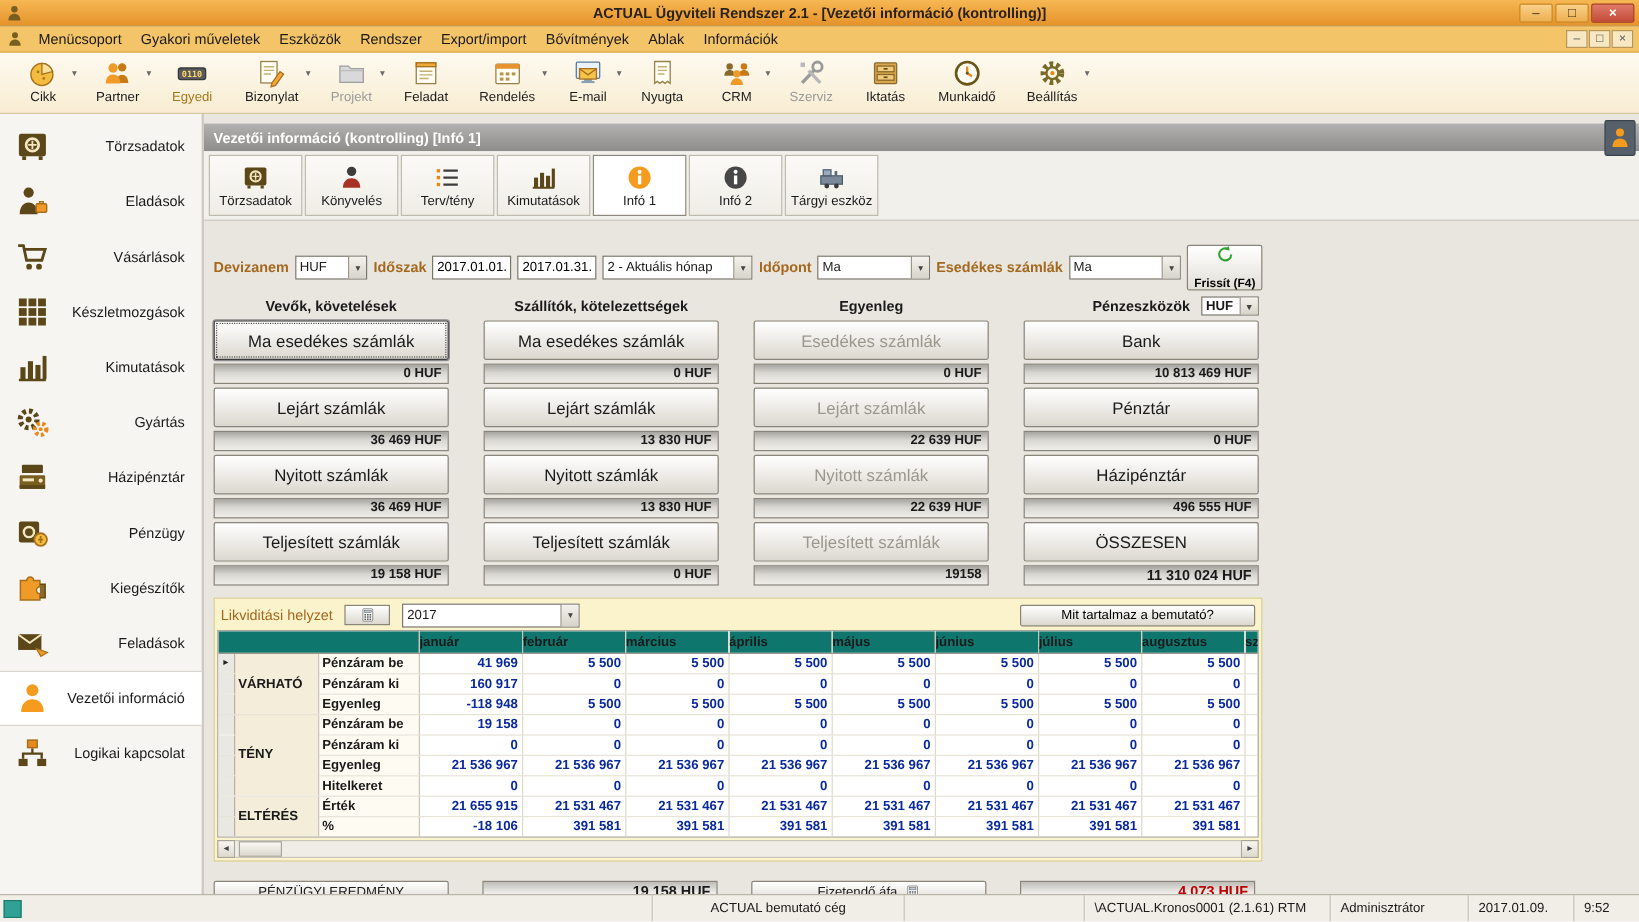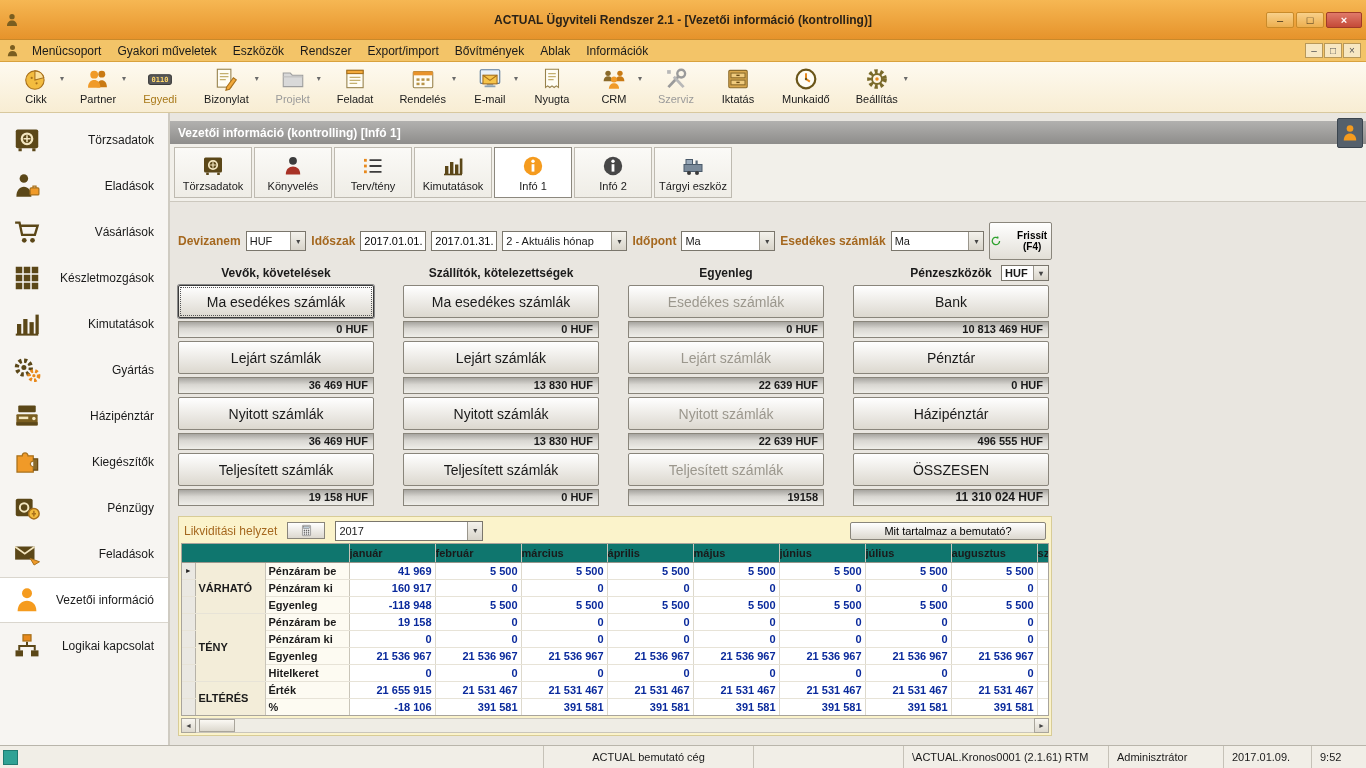--- a/index.html
+++ b/index.html
@@ -1,20 +1,20 @@
 <!DOCTYPE html>
 <html><head>
 <meta charset="utf-8">
 <style>
   *{box-sizing:border-box;margin:0;padding:0}
   html,body{width:1366px;height:768px;overflow:hidden;background:#FFF}
   .app{width:1366px;height:768px;position:relative;font-family:"Liberation Sans",sans-serif;background:#E9E6E0;overflow:hidden;font-size:12px;color:#1A1A1A}
 
   
-  .titlebar{height:40px;background:linear-gradient(#F6B753,#E6932B);display:flex;align-items:center;position:relative;padding:0 4px;border-bottom:1px solid #C9892A}
+  .titlebar{height:22px;background:linear-gradient(#F6B753,#E6932B);display:flex;align-items:center;position:relative;padding:0 4px;border-bottom:1px solid #C9892A}
   .app-ico{width:16px;height:16px;z-index:2}
   .title-text{position:absolute;left:0;right:0;text-align:center;font-weight:bold;color:#2A2218}
   .win-btns{margin-left:auto;display:flex;gap:2px;z-index:2}
   .wbtn{width:28px;height:16px;text-align:center;line-height:14px;font-size:11px;color:#3A2E18;background:linear-gradient(#F8D08A,#EDAF4F);border:1px solid #C98B2A;border-radius:2px;cursor:default}
   .wbtn.close{background:linear-gradient(#E07A6A,#C44A38);color:#FFF;width:36px;border-color:#A03A28;font-weight:bold}
 
   
   .menubar{height:22px;background:#F3C468;display:flex;align-items:center;padding:0 5px;border-bottom:1px solid #D9A23E}
   .menu-ico{width:15px;height:15px;margin-right:4px}
   .menu-item{padding:3px 8px;white-space:nowrap;cursor:default}
@@ -50,21 +50,21 @@
   .tab.selected{background:#FFF;border-color:#8C887E}
 
   
   .filter-row{display:flex;align-items:center;gap:5px;margin:20px 0 4px 8px;width:874px}
   .flabel{color:#A5681F;font-weight:bold;white-space:nowrap}
   .finput{height:20px;width:66px;border:1px solid #7A766C;background:#FFF;font-size:11px;font-family:inherit;padding:0 3px}
   .dd{display:flex;align-items:center;height:20px;border:1px solid #7A766C;background:#FFF;font-size:11px}
   .dd .dd-text{flex:1;padding:0 3px;white-space:nowrap;overflow:hidden}
   .dd .dd-arrow{width:15px;align-self:stretch;background:linear-gradient(#F4F2EC,#D8D4CA);border-left:1px solid #9A968C;display:flex;align-items:center;justify-content:center;font-size:8px;color:#444}
   .w62{width:62px}.w86{width:96px}.w128{width:128px}.w148{width:148px}
-  .refresh-btn{margin-left:auto;width:64px;height:38px;display:flex;flex-direction:row;align-items:center;justify-content:center;gap:11px;background:linear-gradient(#FFFFFF,#E2DFD7);border:1px solid #8A867C;border-radius:2px;font-size:10px;font-weight:bold;font-family:inherit;cursor:default}
+  .refresh-btn{margin-left:auto;width:64px;height:38px;display:flex;flex-direction:column;align-items:center;justify-content:center;gap:11px;background:linear-gradient(#FFFFFF,#E2DFD7);border:1px solid #8A867C;border-radius:2px;font-size:10px;font-weight:bold;font-family:inherit;cursor:default}
   .refresh-btn .ricon{width:16px;height:16px}
 
   
   .summary{display:flex;gap:29px;margin:4px 0 10px 8px;width:874px}
   .sum-col{width:196px;display:flex;flex-direction:column;gap:3px}
   .sum-title{height:18px;font-weight:bold;display:flex;align-items:center;justify-content:center;position:relative}
   .sum-title .dd-sm{position:absolute;right:0;top:1px;width:48px;height:16px}
   .sum-btn{height:33px;background:linear-gradient(#FFFFFF,#DCD8CF);border:1px solid #89857B;font-size:14px;text-align:center;border-radius:2px;font-family:inherit;padding:0;line-height:14px;cursor:default;color:#1A1A1A}
   .sum-btn.disabled{color:#9B978D}
   .sum-btn.focused{border-color:#3A3A3A;outline:1px dotted #555;outline-offset:-3px;box-shadow:0 0 0 1px #8A8A8A}
@@ -414,38 +414,38 @@
                 <rect x="5" y="3.5" width="14" height="5.5" rx="0.8" fill="#5B4718"></rect>
                 <rect x="3.5" y="10.5" width="17" height="9" rx="0.8" fill="#7A5E20"></rect>
                 <rect x="5.5" y="12.5" width="7.5" height="2" fill="#F3E6C0"></rect>
                 <circle cx="17.5" cy="14" r="1.4" fill="#F3E6C0"></circle>
                 <rect x="3.5" y="17" width="17" height="2.5" fill="#5B4718"></rect>
               </svg>
             </span>
             <span class="slabel">Házipénztár</span>
           </div>
           <div class="side-item">
-            <span class="sicon" data-icon="puzzle-icon">
-              <svg viewBox="0 0 24 24">
-                <path d="M4 7h4.2a2.3 2.3 0 1 1 4.6 0H17v4.2a2.3 2.3 0 1 0 0 4.6V20H4z" fill="#F09A28" stroke="#A8701B"></path>
-                <path d="M17 9.5h3.5v9H17" fill="#8A6A2A" stroke="#6A4A12"></path>
-              </svg>
-            </span>
-            <span class="slabel">Kiegészítők</span>
-          </div>
-          <div class="side-item">
             <span class="sicon" data-icon="finance-icon">
               <svg viewBox="0 0 24 24">
                 <rect x="3" y="4.5" width="13.5" height="14" rx="1.5" fill="#5B4718"></rect>
                 <circle cx="9.7" cy="11.5" r="3.4" fill="none" stroke="#F3E6C0" stroke-width="1.6"></circle>
                 <circle cx="17.5" cy="16.5" r="4.2" fill="#F3BC3F" stroke="#A8701B" stroke-width="1.2"></circle>
                 <path d="M17.5 14.2v4.6M15.8 16.5h3.4" stroke="#A8701B" stroke-width="1.2"></path>
               </svg>
             </span>
             <span class="slabel">Pénzügy</span>
+          </div>
+          <div class="side-item">
+            <span class="sicon" data-icon="puzzle-icon">
+              <svg viewBox="0 0 24 24">
+                <path d="M4 7h4.2a2.3 2.3 0 1 1 4.6 0H17v4.2a2.3 2.3 0 1 0 0 4.6V20H4z" fill="#F09A28" stroke="#A8701B"></path>
+                <path d="M17 9.5h3.5v9H17" fill="#8A6A2A" stroke="#6A4A12"></path>
+              </svg>
+            </span>
+            <span class="slabel">Kiegészítők</span>
           </div>
           <div class="side-item">
             <span class="sicon" data-icon="postings-icon">
               <svg viewBox="0 0 24 24">
                 <rect x="2.5" y="6" width="15.5" height="10.5" fill="#5B4718"></rect>
                 <path d="M2.5 6.2l7.7 5.6 7.8-5.6" fill="none" stroke="#F3E6C0" stroke-width="1.3"></path>
                 <path d="M14.5 15.5l7.5 2.7-4.3 2.6z" fill="#F09A28" stroke="#A8701B" stroke-width="0.8"></path>
               </svg>
             </span>
             <span class="slabel">Feladások</span>

